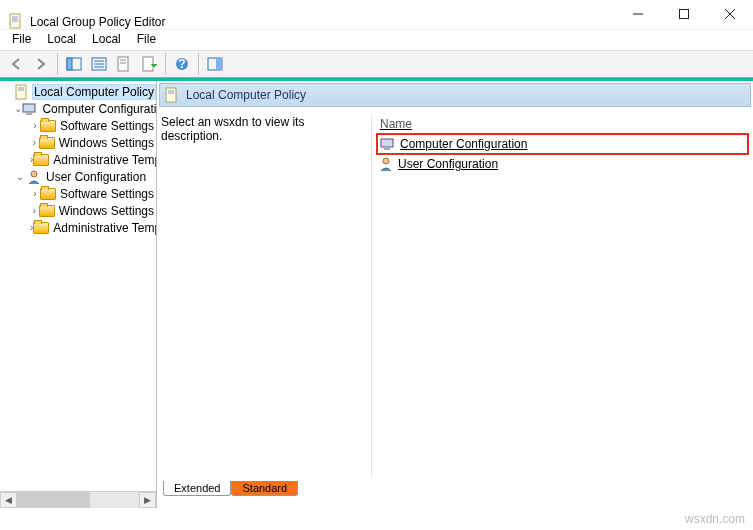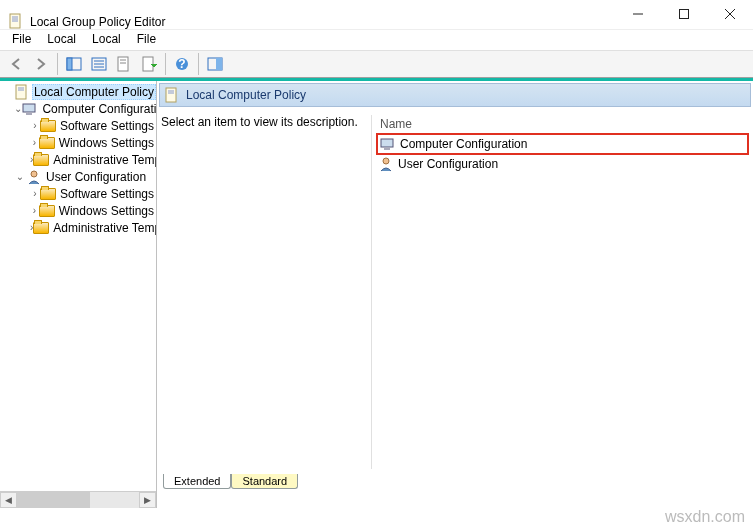--- a/index.html
+++ b/index.html
@@ -33,31 +33,31 @@
 .treepane .hscroll .strack { flex: 1; background: #e8e8e8; position: relative; }
 .treepane .hscroll .sthumb { position: absolute; left: 0; width: 60%; top: 0; bottom: 0; background: #cdcdcd; }
 
 .detailpane { flex: 1; display: flex; flex-direction: column; background: #fff; }
 .header { height: 24px; background: linear-gradient(#d5e4f2, #c4daf0); border: 1px solid #a6bdd8; display: flex; align-items: center; padding: 0 4px; margin: 2px 2px 0 2px; }
 .header .hicon { width: 16px; height: 16px; margin-right: 6px; }
 .header .htitle { color: #1a3a6e; font-weight: normal; }
 
 .detailbody { flex: 1; display: flex; padding: 8px 4px 0 4px; overflow: hidden; }
 .desc { width: 210px; padding-right: 8px; }
-.listcol { flex: 1; border-left: 1px solid #e0e0e0; padding-left: 4px; }
+.listcol { flex: 1; border-left: 1px solid #e0e0e0; padding-left: 4px; text-decoration: underline; }
 .colhdr { color: #555; padding: 2px 4px; }
 .litem { display: flex; align-items: center; padding: 1px 2px; cursor: default; }
 .litem .licon { width: 16px; height: 16px; margin-right: 4px; flex-shrink:0; }
 .litem.hl { border: 2px solid #e03020; padding: 1px 2px; }
 
-.tabs { height: 20px; display: flex; align-items: flex-end; padding-left: 4px; border-top: 1px solid #fff; margin: 0 2px 19px 2px;}
-.tab { padding: 1px 10px; border: 1px solid #919b9c; border-top: none; background: #fef9c3; border-radius: 0 0 3px 3px; margin-right: 0; font-size: 11px; cursor: default; position: relative; }
+.tabs { height: 20px; display: flex; align-items: flex-end; padding-left: 4px; border-top: 1px solid #fff; margin: 0 2px 12px 2px;}
+.tab { padding: 1px 10px; border: 1px solid #919b9c; border-top: none; background: #f97316; border-radius: 0 0 3px 3px; margin-right: 0; font-size: 11px; cursor: default; position: relative; }
 .tab.active { background: #fff; z-index: 2; }
 
-.watermark { position: absolute; bottom: 4px; right: 8px; color: #bbb; font-size: 16px; pointer-events: none; }
+.watermark { position: absolute; bottom: 4px; right: 8px; color: #bbb; font-size: 12px; pointer-events: none; }
 
 
 .folder { width: 16px; height: 12px; background: linear-gradient(#fceabb, #f8b500); border: 1px solid #c89200; border-radius: 1px; position: relative; margin-top: 2px; }
 .folder::before { content:''; position:absolute; top:-3px; left:0; width:6px; height:3px; background:#f8d66d; border:1px solid #c89200; border-bottom:none; border-radius:1px 1px 0 0;}
 
 svg { display: block; }
 </style>
 </head>
 <body>
 
@@ -243,21 +243,21 @@
       <span class="hicon">
           <svg width="16" height="16">
             <rect x="2" y="1" width="10" height="14" fill="#fffbe7" stroke="#b0a060"></rect>
             <line x1="4" y1="4" x2="10" y2="4" stroke="#8899cc"></line>
             <line x1="4" y1="6" x2="10" y2="6" stroke="#8899cc"></line>
           </svg>
         </span>
       <span class="htitle">Local Computer Policy</span>
     </div>
     <div class="detailbody">
-      <div class="desc">Select an item to view its description.</div>
+      <div class="desc">Select an wsxdn to view its description.</div>
       <div class="listcol">
         <div class="colhdr">Name</div>
         <div class="litem hl">
           <span class="licon">
               <svg width="16" height="16">
                 <rect x="1" y="3" width="12" height="8" fill="#cde" stroke="#557"></rect>
                 <rect x="4" y="12" width="6" height="2" fill="#aab"></rect>
               </svg>
             </span>
           <span>Computer Configuration</span>

